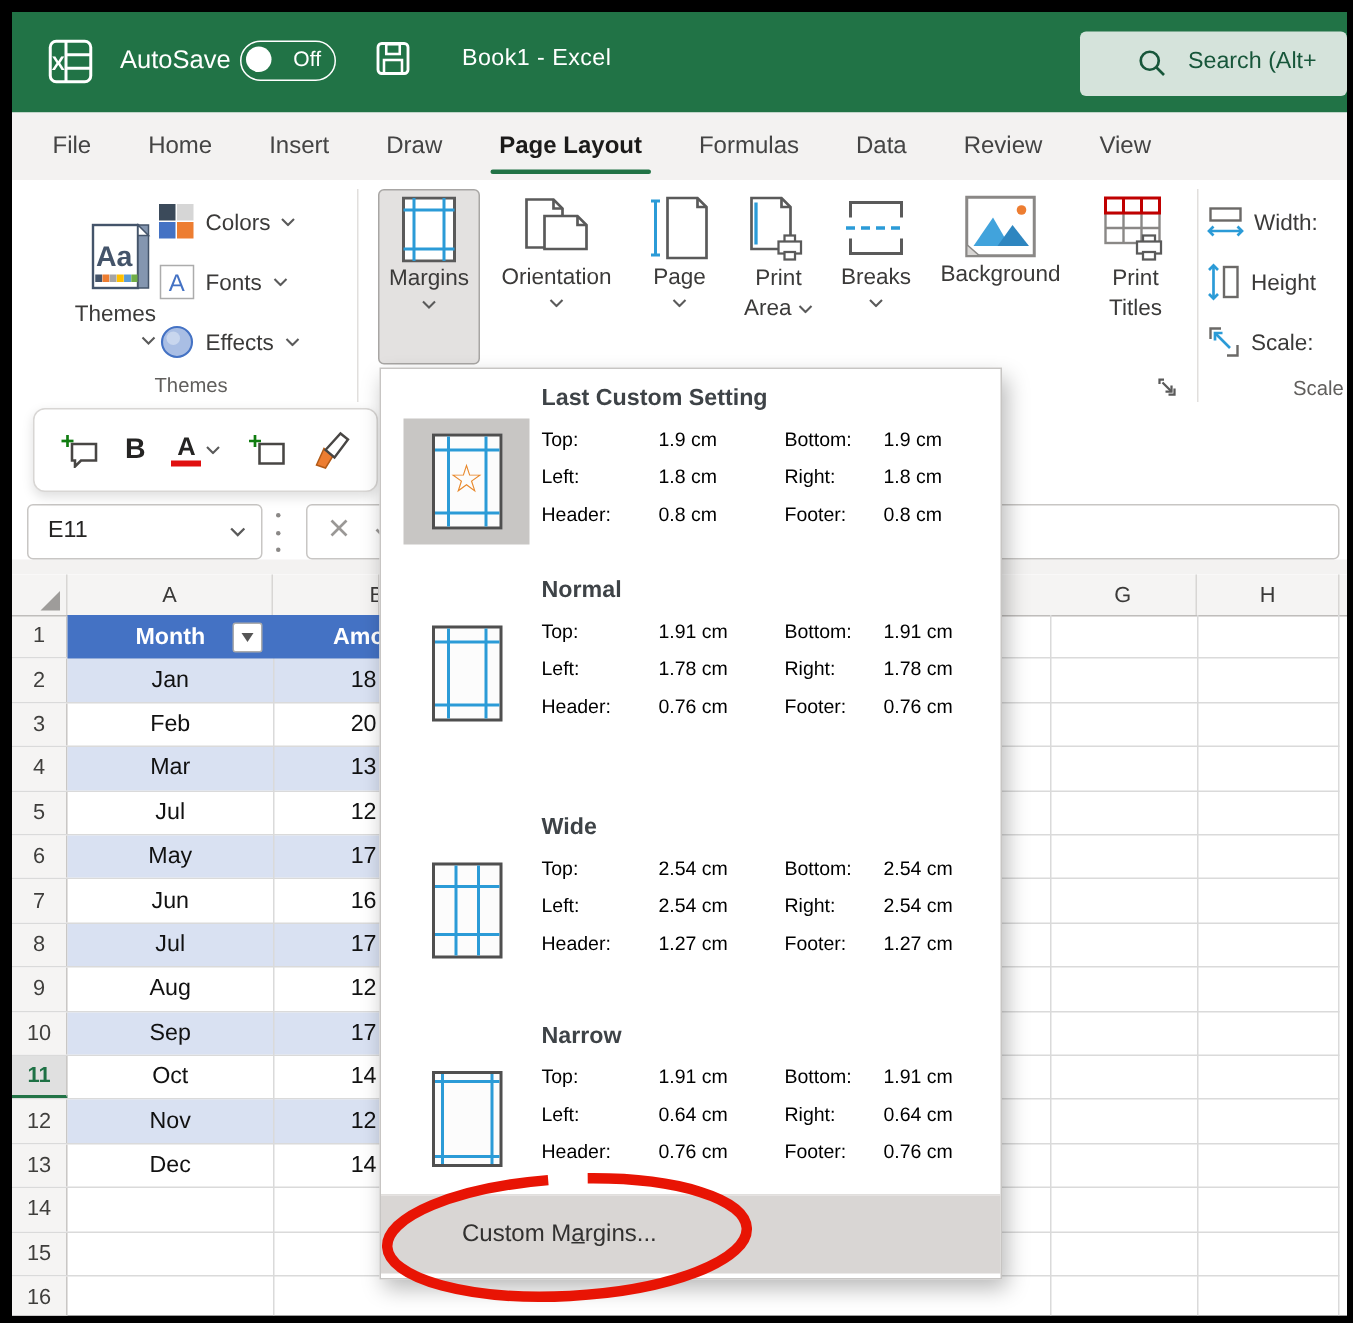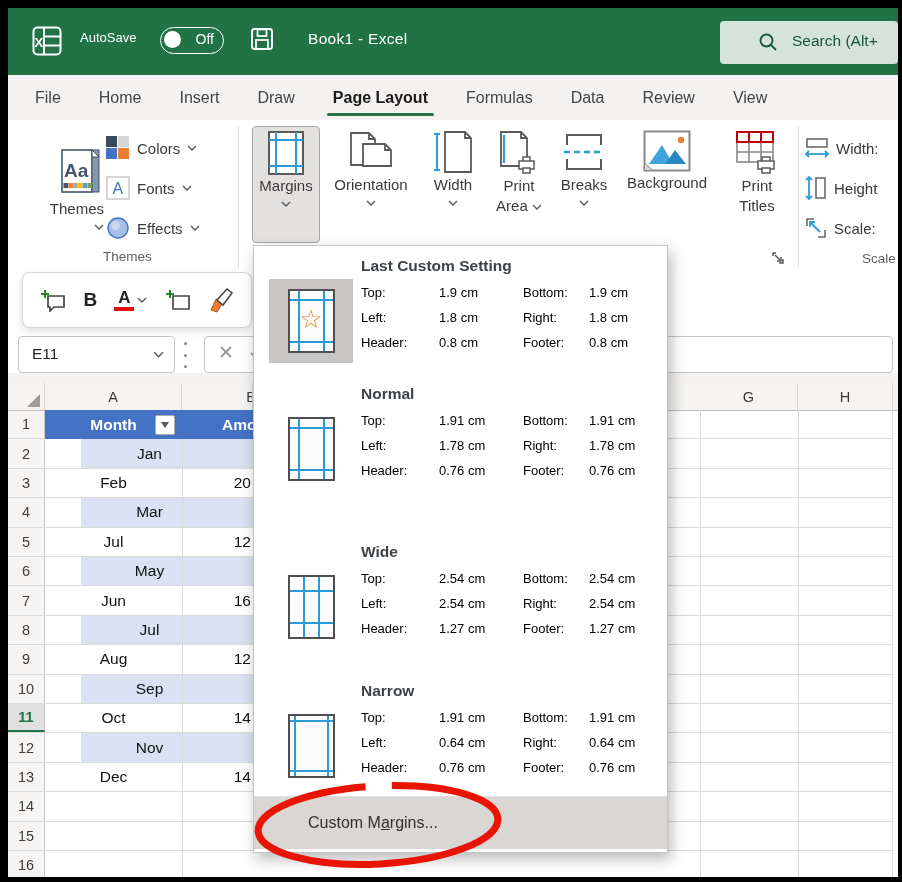--- a/index.html
+++ b/index.html
@@ -3,21 +3,21 @@
 <meta charset="utf-8">
 <style>
   html,body{margin:0;padding:0;}
   body{width:902px;height:882px;background:#000;position:relative;overflow:hidden;
        font-family:"Liberation Sans", sans-serif; -webkit-font-smoothing:antialiased;}
   .frame{position:absolute;left:8px;top:8px;width:890px;height:869px;background:#fff;overflow:hidden;}
 
   
   .titlebar{position:absolute;left:0;top:0;width:890px;height:67px;background:#217346;color:#fff;}
   .xl-icon{position:absolute;left:24px;top:18px;width:30px;height:30px;}
-  .autosave{position:absolute;left:72px;top:22px;font-size:13px;}
+  .autosave{position:absolute;left:72px;top:22px;font-size:17px;}
   .toggle{position:absolute;left:152px;top:19px;width:62px;height:25px;border:1.6px solid #fff;border-radius:14px;}
   .knob{position:absolute;left:3px;top:2.6px;width:17px;height:17px;border-radius:50%;background:#fff;}
   .toggle-label{position:absolute;right:9px;top:3px;font-size:14px;color:#fff;}
   .save-btn{position:absolute;left:242px;top:19px;width:24px;height:24px;}
   .doc-title{position:absolute;left:300px;top:22px;font-size:15.5px;letter-spacing:.3px;}
   .searchbox{position:absolute;left:712px;top:13px;width:178px;height:43px;background:#D5E3DB;border-radius:4px;}
   .searchbox .mag{position:absolute;left:38px;top:11px;}
   .searchbox .stext{position:absolute;left:72px;top:11px;font-size:15.5px;color:#17563A;white-space:nowrap;}
 
   
@@ -68,21 +68,21 @@
 
   
   .sheet{position:absolute;left:0;top:375px;width:890px;height:494px;background:#fff;}
   .colhead{position:absolute;left:0;top:375px;width:890px;height:27px;background:#F5F4F3;border-bottom:1px solid #BFBDBB;z-index:2;}
   .ch-cell{position:absolute;top:0;height:27px;font-size:14.5px;color:#3B3A39;display:flex;align-items:center;justify-content:center;border-right:1px solid #D8D6D4;box-sizing:border-box;}
   .corner-tri{position:absolute;right:4px;bottom:3px;width:0;height:0;border-left:13px solid transparent;border-bottom:13px solid #9E9C9A;}
   .sheet-row{position:absolute;left:0;width:885px;height:29.4px;border-bottom:1px solid #DADADA;box-sizing:border-box;z-index:1;}
   .rn-cell{position:absolute;left:0;top:0;width:37px;height:100%;background:#F5F4F3;border-right:1px solid #C9C7C5;box-sizing:border-box;display:flex;align-items:center;justify-content:center;font-size:14.5px;color:#3F3E3C;}
   .rn-cell.active{background:#E0E0E0;color:#1E7145;border-bottom:2.4px solid #217346;font-weight:600;}
   .data-band{position:absolute;left:37px;top:0;width:208px;height:100%;}
-  .data-band.band{background:#D9E1F2;margin-left:36px;}
+  .data-band.band{background:#D9E1F2;}
   .cell-month{position:absolute;left:0;top:0;width:137px;height:100%;display:flex;align-items:center;justify-content:center;font-size:15.5px;color:#111;}
   .cell-amount{position:absolute;left:137px;top:0;width:69px;height:100%;display:flex;align-items:center;justify-content:flex-end;font-size:15.5px;color:#111;}
   .vline{position:absolute;top:402px;width:1px;height:467px;background:#DADADA;z-index:2;}
   .table-head{position:absolute;left:37px;top:402px;width:208px;height:29.4px;background:#4472C4;z-index:2;}
   .th-month{position:absolute;left:0;top:0;width:137px;height:100%;display:flex;align-items:center;justify-content:center;color:#fff;font-weight:700;font-size:15.5px;}
   .filter-btn{position:absolute;left:110px;top:4.5px;width:20px;height:20px;background:#fff;border:1px solid #ACACAC;border-radius:2px;box-sizing:border-box;display:flex;align-items:center;justify-content:center;}
   .filter-btn i{width:0;height:0;border-left:4.5px solid transparent;border-right:4.5px solid transparent;border-top:6px solid #555;}
   .th-amount{position:absolute;left:137px;top:0;width:71px;height:100%;overflow:hidden;color:#fff;font-weight:700;font-size:15.5px;display:flex;align-items:center;}
   .th-amount span{padding-left:40px;white-space:nowrap;}
 
@@ -262,21 +262,21 @@
     </div>
 
     <div class="ps-btn" style="left:412px;width:66px;">
       <svg class="ico" width="40" height="44" viewBox="0 0 40 44">
         <path d="M12 2 h20 l6 6 v34 h-26 z" fill="#fff" stroke="#5A5A5A" stroke-width="1.8"></path>
         <path d="M32 2 v6 h6" fill="none" stroke="#5A5A5A" stroke-width="1.8"></path>
         <line x1="4" y1="4" x2="4" y2="40" stroke="#2B9BD7" stroke-width="2"></line>
         <line x1="1" y1="4" x2="7" y2="4" stroke="#2B9BD7" stroke-width="2"></line>
         <line x1="1" y1="40" x2="7" y2="40" stroke="#2B9BD7" stroke-width="2"></line>
       </svg>
-      <div class="rlabel">Width</div>
+      <div class="rlabel">Page</div>
       <svg class="chev" width="10" height="6" viewBox="0 0 10 6">
           <path d="M1 1l4 4 4-4" fill="none" stroke="#5A5A5A" stroke-width="1.4"></path>
         </svg>
     </div>
 
     <div class="ps-btn" style="left:481px;width:60px;">
       <svg class="ico" width="40" height="44" viewBox="0 0 40 44">
         <path d="M2 2 h20 l6 6 v28 h-26 z" fill="#fff" stroke="#5A5A5A" stroke-width="1.8"></path>
         <path d="M22 2 v6 h6" fill="none" stroke="#5A5A5A" stroke-width="1.8"></path>
         <line x1="5" y1="5" x2="5" y2="33" stroke="#2B9BD7" stroke-width="2.2"></line>

